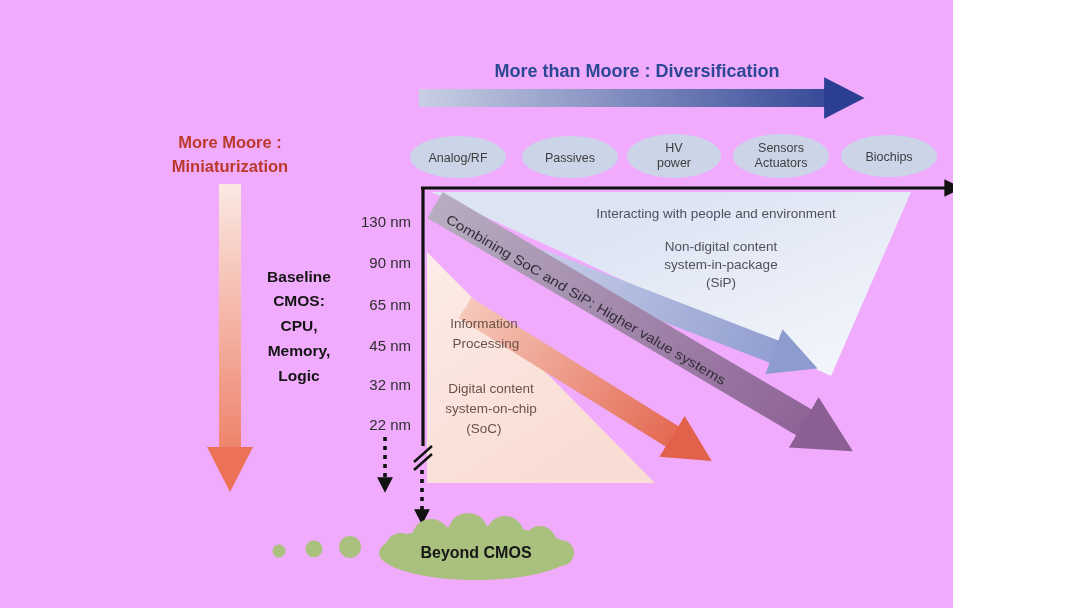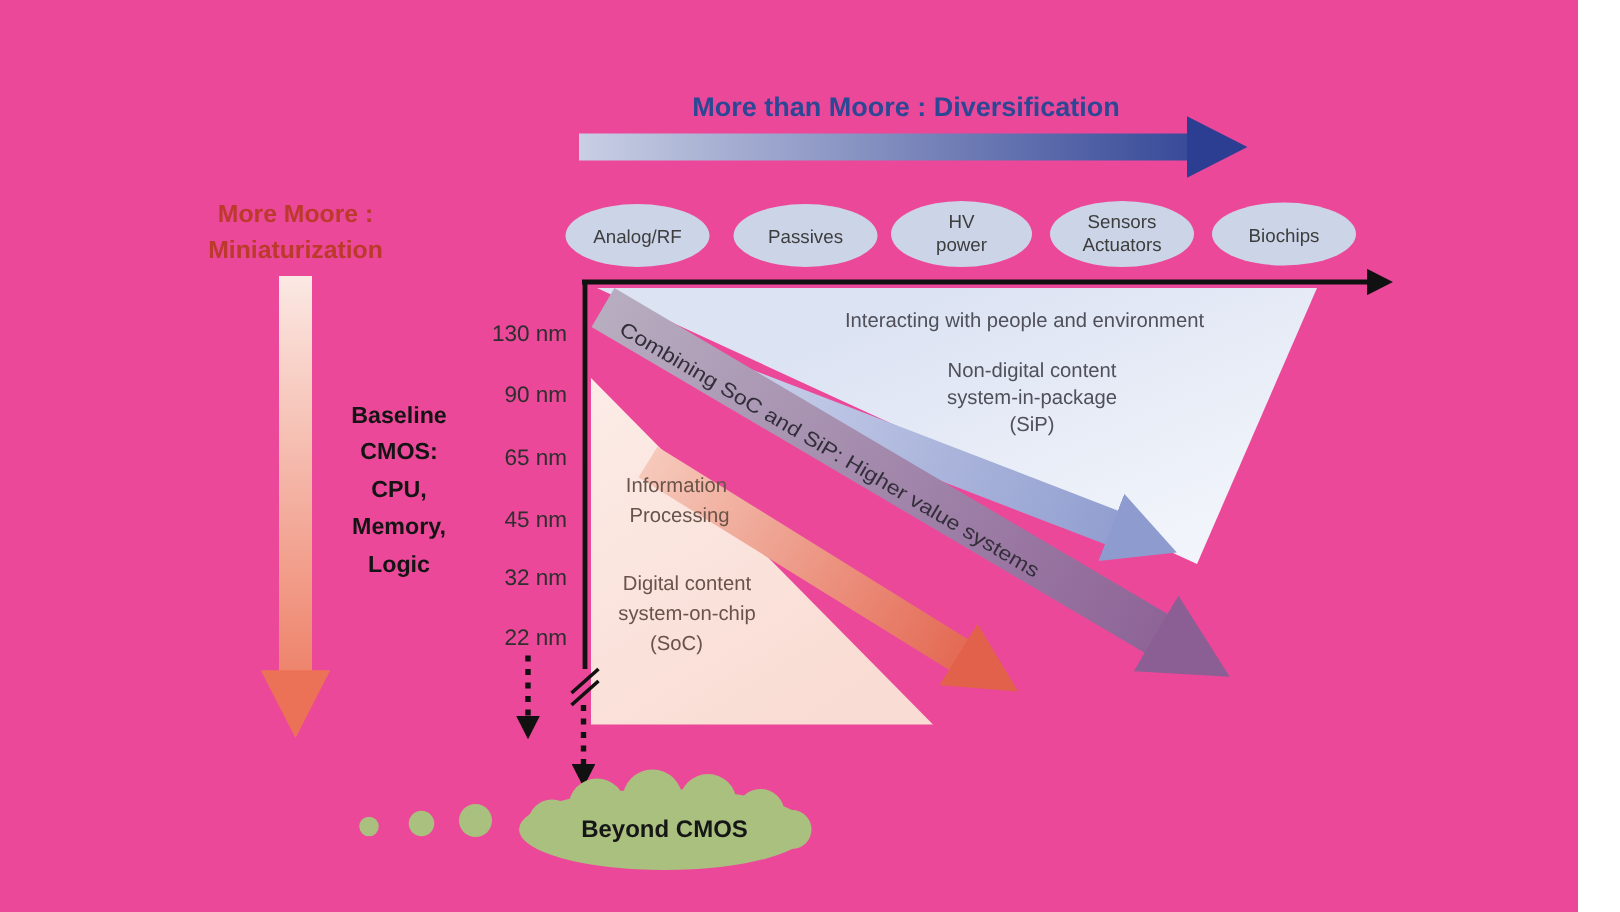--- a/index.html
+++ b/index.html
@@ -1,16 +1,16 @@
 <!DOCTYPE html>
 <html><head>
 <meta charset="utf-8">
 <style>
   html,body { margin:0; padding:0; background:#ffffff; }
-  .stage { position:relative; width:1052px; height:608px; background:#ec4899; overflow:hidden; }
+  .stage { position:relative; width:920px; height:608px; background:#f0abfc; overflow:hidden;padding-left:33px; }
   svg text { font-family:"Liberation Sans", sans-serif; }
   .t-top-title  { font-size:18px;  font-weight:bold; fill:#2c4895; }
   .t-red-title  { font-size:16.5px;font-weight:bold; fill:#bb3a2c; }
   .t-node       { font-size:15px;  fill:#2e2e2e; }
   .t-baseline   { font-size:15.5px;font-weight:bold; fill:#141414; }
   .t-ellipse    { font-size:12.5px;fill:#3d3d3d; }
   .t-sip        { font-size:13.5px;fill:#50505a; }
   .t-soc        { font-size:13.5px;fill:#6a5348; }
   .t-combining  { font-size:13.5px;fill:#332e3a; }
   .t-beyond     { font-size:16px;  font-weight:bold; fill:#161616; }

